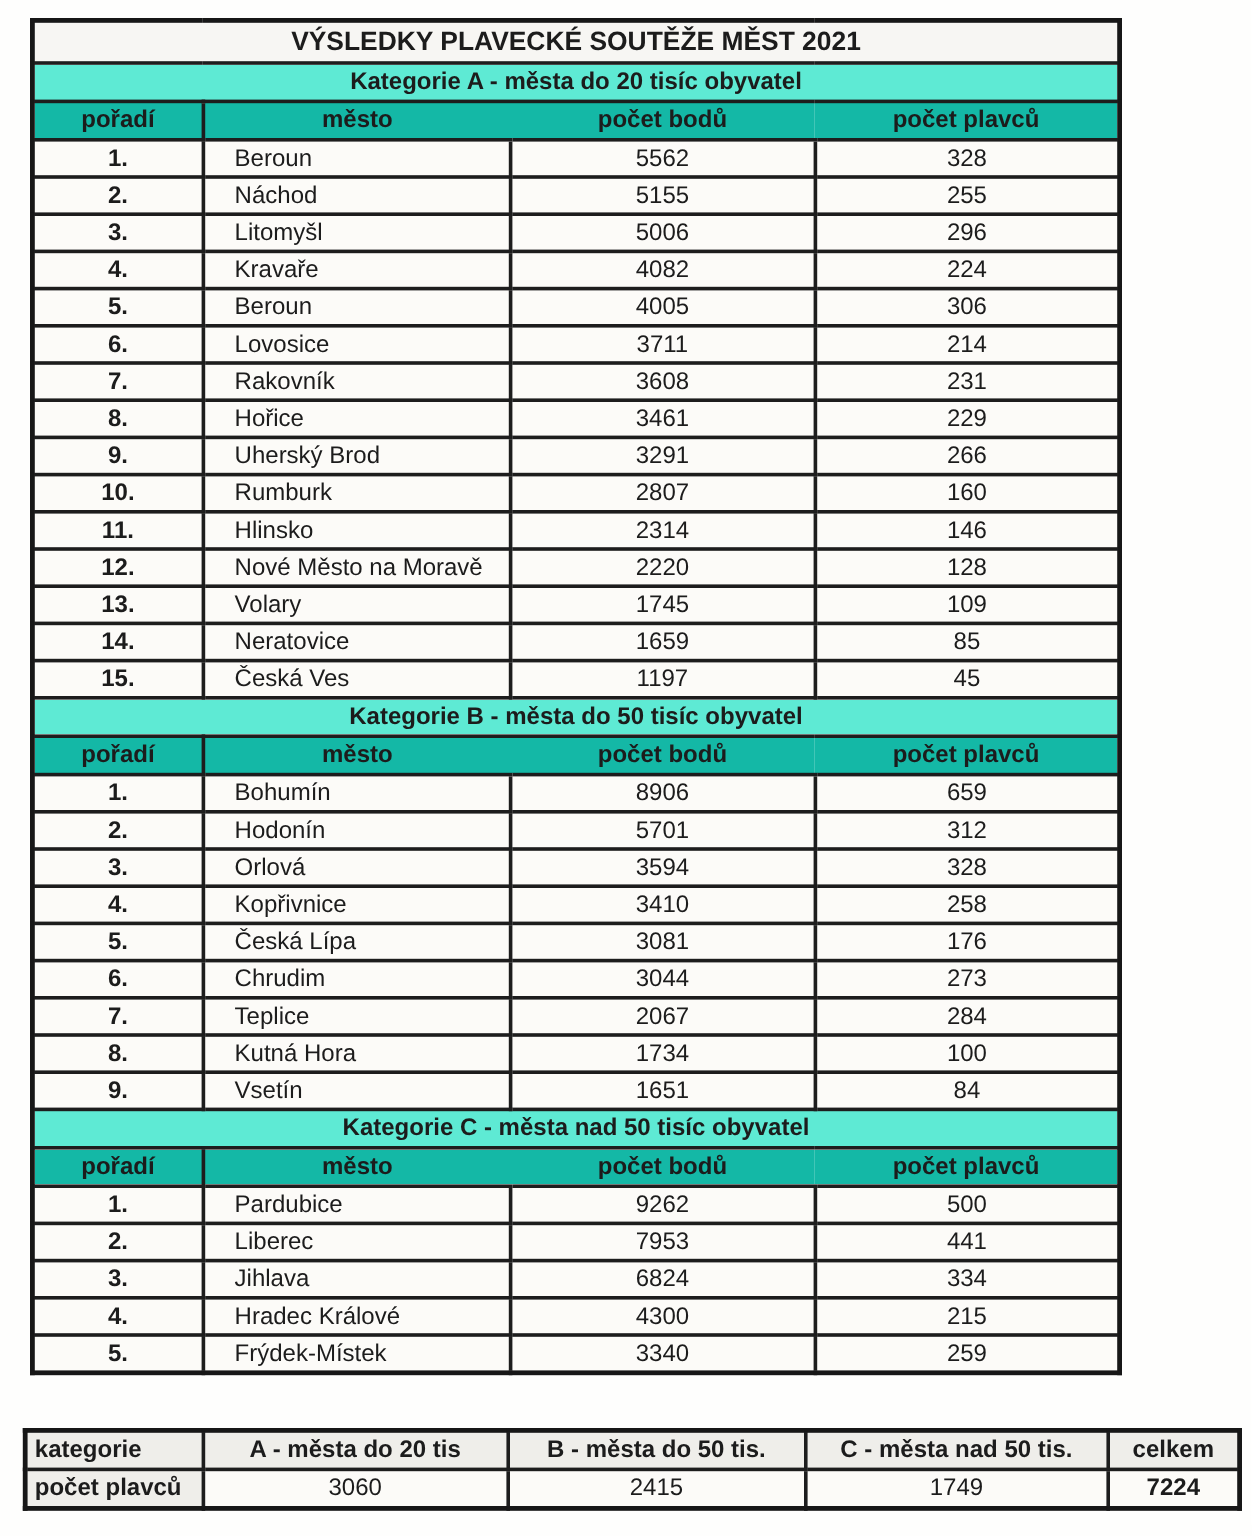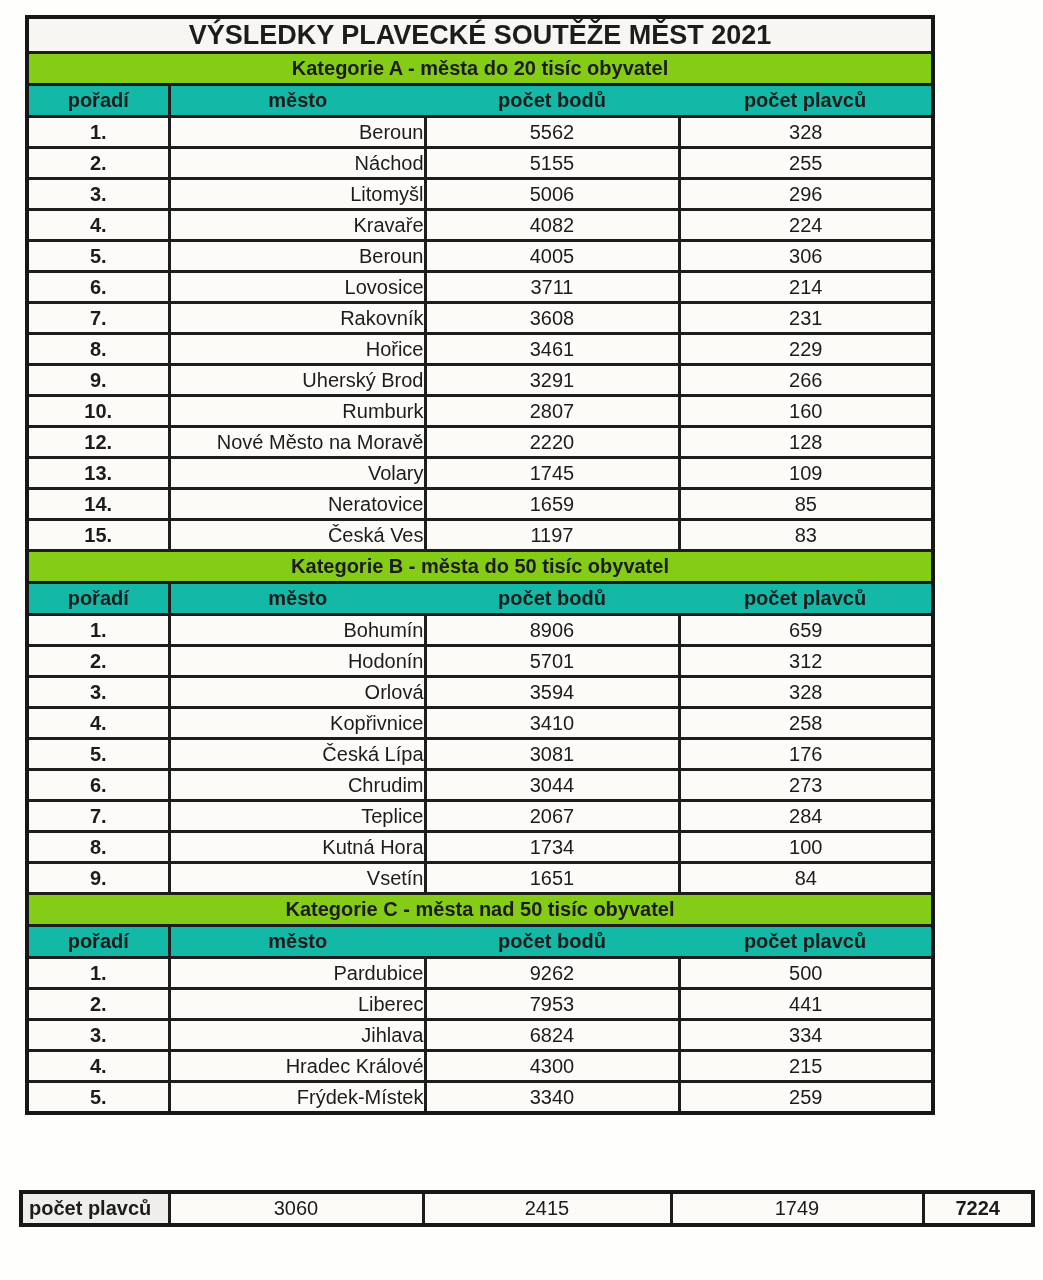--- a/index.html
+++ b/index.html
@@ -34,41 +34,41 @@
   
   .main-table {
     position: absolute;
     left: 25px;
     top: 15px;
     width: 906px;
     border: 4px solid #171717;
   }
   .title-cell {
     font-weight: bold;
-    font-size: 27px;
+    font-size: 22px;
     height: 32px;
     background: #f7f6f3;
   }
   .band-cell {
     font-weight: bold;
     font-size: 20px;
     height: 29px;
-    background: #84cc16;
+    background: #5eead4;
   }
   .hcell {
     font-weight: bold;
     height: 29px;
     background: #14b8a6;
   }
   
   .h-city   { border-right-style: none; }
   .h-points { border-left-style: none; border-right-style: none; }
   .h-swim   { border-left-style: none; }
   .c-rank { font-weight: bold; }
-  .c-city { text-align: right; padding-left: 25px; }
+  .c-city { text-align: left; padding-left: 25px; }
   
   .summary-table {
     position: absolute;
     left: 19px;
     top: 1190px;
     width: 1012px;
     border: 4px solid #171717;
   }
   .summary-table td { height: 29px; }
   .sum-h {
@@ -161,20 +161,26 @@
           <td class="c-points">3291</td>
           <td class="c-swim">266</td>
         </tr>
         <tr>
           <td class="c-rank">10.</td>
           <td class="c-city">Rumburk</td>
           <td class="c-points">2807</td>
           <td class="c-swim">160</td>
         </tr>
         <tr>
+          <td class="c-rank">11.</td>
+          <td class="c-city">Hlinsko</td>
+          <td class="c-points">2314</td>
+          <td class="c-swim">146</td>
+        </tr>
+        <tr>
           <td class="c-rank">12.</td>
           <td class="c-city">Nové Město na Moravě</td>
           <td class="c-points">2220</td>
           <td class="c-swim">128</td>
         </tr>
         <tr>
           <td class="c-rank">13.</td>
           <td class="c-city">Volary</td>
           <td class="c-points">1745</td>
           <td class="c-swim">109</td>
@@ -182,21 +188,21 @@
         <tr>
           <td class="c-rank">14.</td>
           <td class="c-city">Neratovice</td>
           <td class="c-points">1659</td>
           <td class="c-swim">85</td>
         </tr>
         <tr>
           <td class="c-rank">15.</td>
           <td class="c-city">Česká Ves</td>
           <td class="c-points">1197</td>
-          <td class="c-swim">83</td>
+          <td class="c-swim">45</td>
         </tr>
         <tr>
           <td colspan="4" class="band-cell">Kategorie B - města do 50 tisíc obyvatel</td>
         </tr>
         <tr>
           <td class="hcell h-rank">pořadí</td>
           <td class="hcell h-city">město</td>
           <td class="hcell h-points">počet bodů</td>
           <td class="hcell h-swim">počet plavců</td>
         </tr>
@@ -299,20 +305,27 @@
   <table class="summary-table">
     <colgroup>
       <col style="width:148px">
       <col style="width:254px">
       <col style="width:248px">
       <col style="width:252px">
       <col style="width:110px">
     </colgroup>
     <tbody>
       <tr>
+        <td class="sum-h sum-left">kategorie</td>
+        <td class="sum-h">A - města do 20 tis</td>
+        <td class="sum-h">B - města do 50 tis.</td>
+        <td class="sum-h">C - města nad 50 tis.</td>
+        <td class="sum-h">celkem</td>
+      </tr>
+      <tr>
         <td class="sum-h sum-left">počet plavců</td>
         <td>3060</td>
         <td>2415</td>
         <td>1749</td>
         <td class="sum-total">7224</td>
       </tr>
     </tbody>
   </table>
 
 </div>

